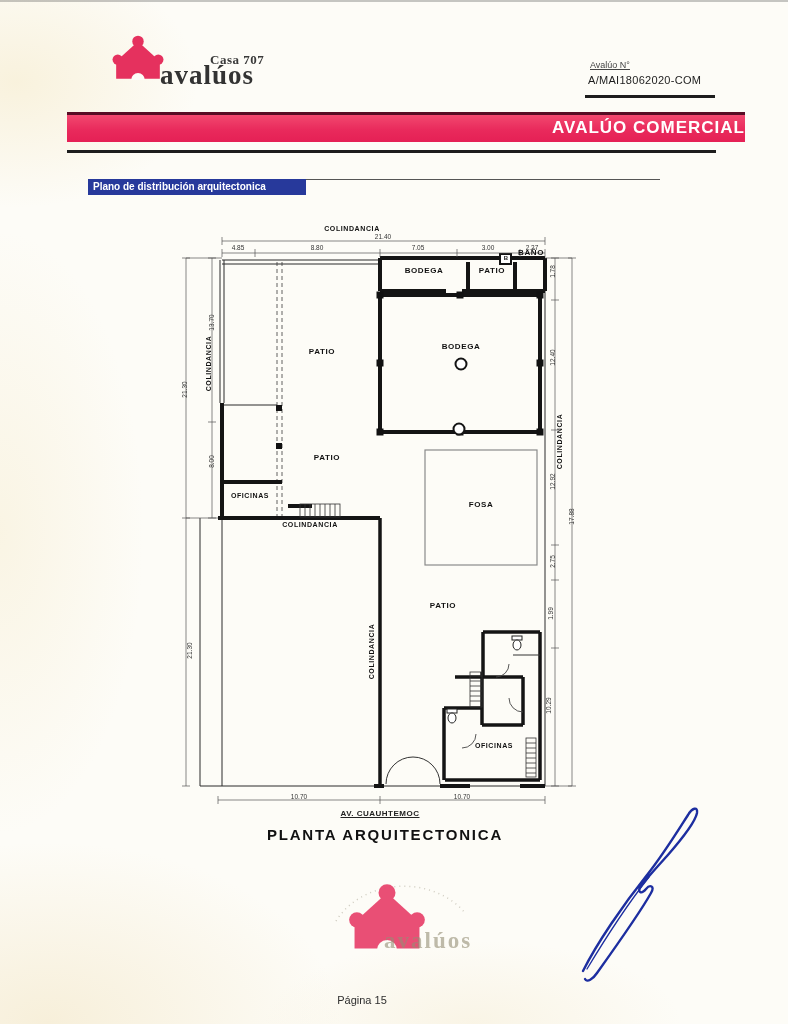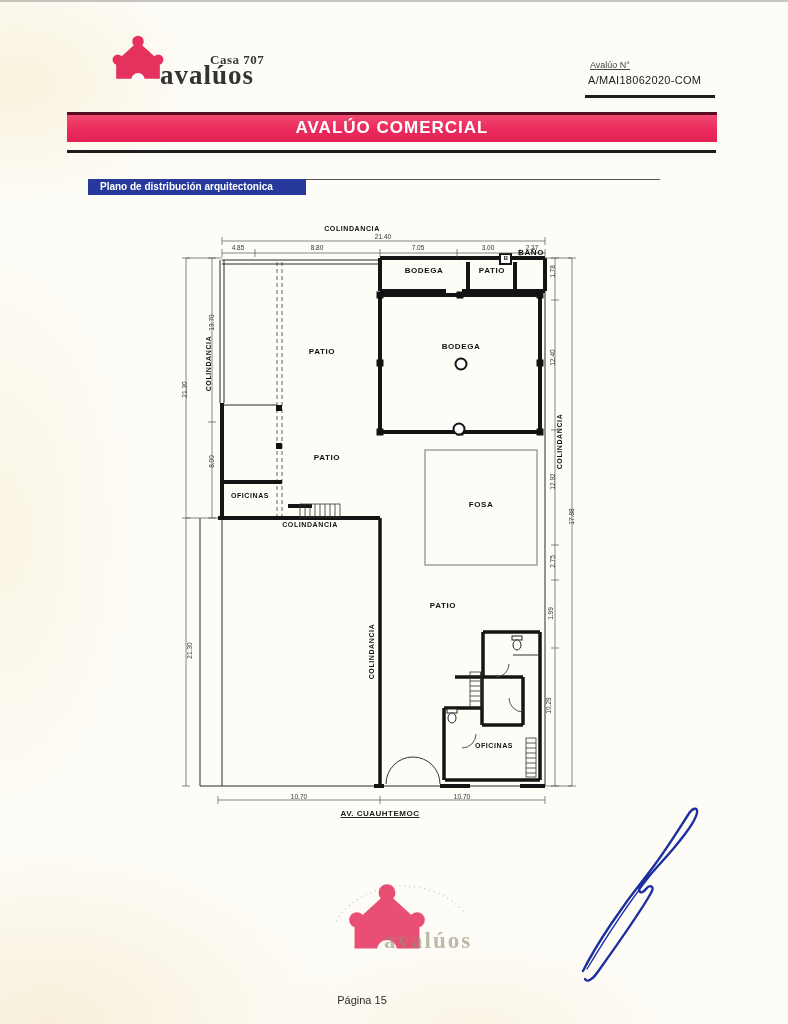--- a/index.html
+++ b/index.html
@@ -19,26 +19,26 @@
   .dim{font-size:6.5px;color:#333;}
   .rot{transform:rotate(-90deg);transform-origin:center center;}
   .brandline1{font-family:"Liberation Serif", serif;font-weight:bold;font-size:13px;color:#3a3a3a;letter-spacing:.5px;}
   .brandline2{font-family:"Liberation Serif", serif;font-weight:bold;font-size:27px;color:#333;letter-spacing:1px;line-height:22px;}
   .avaluo-label{font-size:9px;color:#444;}
   .avaluo-num{font-size:11px;font-weight:normal;color:#1c1c1c;letter-spacing:.3px;}
   .banner{
     position:absolute;left:67px;top:112px;width:650px;height:27px;
     background:linear-gradient(180deg,#f2486f 0%,#e92a5c 55%,#e52055 100%);
     border-top:3px solid rgba(40,5,20,.75);
-    text-align:center;line-height:26px;color:#fff;font-weight:bold;font-size:17px;letter-spacing:1px;
+    text-align:right;line-height:26px;color:#fff;font-weight:bold;font-size:17px;letter-spacing:1px;padding-left:28px;
   }
   .hr-black{position:absolute;background:#1d1d1d;}
   .section-tag{
     position:absolute;left:88px;top:179px;width:218px;height:16px;background:#27399b;
-    color:#fff;font-weight:bold;font-size:10px;line-height:16px;padding-left:12px;box-sizing:border-box;
+    color:#fff;font-weight:bold;font-size:10px;line-height:16px;padding-left:5px;box-sizing:border-box;
   }
   .caption{font-weight:bold;font-size:15px;letter-spacing:1.8px;color:#111;}
   .street{font-weight:bold;font-size:8px;letter-spacing:.5px;color:#222;}
   .footer-page{font-size:11px;color:#2e2e2e;text-align:center;}
   .wm-text{font-family:"Liberation Serif", serif;font-weight:bold;font-size:23px;letter-spacing:2px;color:rgba(148,142,116,.60);}
   .scan-edge{position:absolute;left:0;top:0;width:100%;height:2px;background:rgba(70,70,70,.30);}
 </style>
 </head>
 <body>
 
@@ -214,20 +214,21 @@
   <div class="lbl dim rot" style="left:535px;top:478px;width:34px;">12.92</div>
   <div class="lbl dim rot" style="left:535px;top:558px;width:34px;">2.75</div>
   <div class="lbl dim rot" style="left:533px;top:610px;width:34px;">1.99</div>
   <div class="lbl dim rot" style="left:531px;top:702px;width:34px;">10.29</div>
   <div class="lbl dim rot" style="left:554px;top:513px;width:34px;">17.88</div>
 
   <div class="lbl dim" style="left:282px;top:793px;width:34px;">10.70</div>
   <div class="lbl dim" style="left:445px;top:793px;width:34px;">10.70</div>
 
   <div class="lbl street" style="left:320px;top:809px;width:120px;text-decoration:underline;">AV. CUAUHTEMOC</div>
+  <div class="lbl caption" style="left:255px;top:826px;width:260px;">PLANTA ARQUITECTONICA</div>
 
   <svg class="abs" style="left:318px;top:866px;opacity:.45;" width="160" height="60" viewBox="0 0 160 60">
     <path d="M18 55 C 45 12, 115 8, 148 48" stroke="#9a9480" stroke-width="1.5" fill="none" stroke-dasharray="1 4"></path>
   </svg>
   <svg class="abs" style="left:348px;top:882px;opacity:.92;" width="78" height="68" viewBox="0 0 100 88">
     <circle cx="50" cy="14" r="11" fill="#e8416b"></circle>
     <circle cx="11" cy="49" r="10" fill="#e8416b"></circle>
     <circle cx="89" cy="49" r="10" fill="#e8416b"></circle>
     <path d="M50 14 L92 52 L92 86 L8 86 L8 52 Z" fill="#e8416b"></path>
     <circle cx="50" cy="88" r="13" fill="#fdfcf7"></circle>

